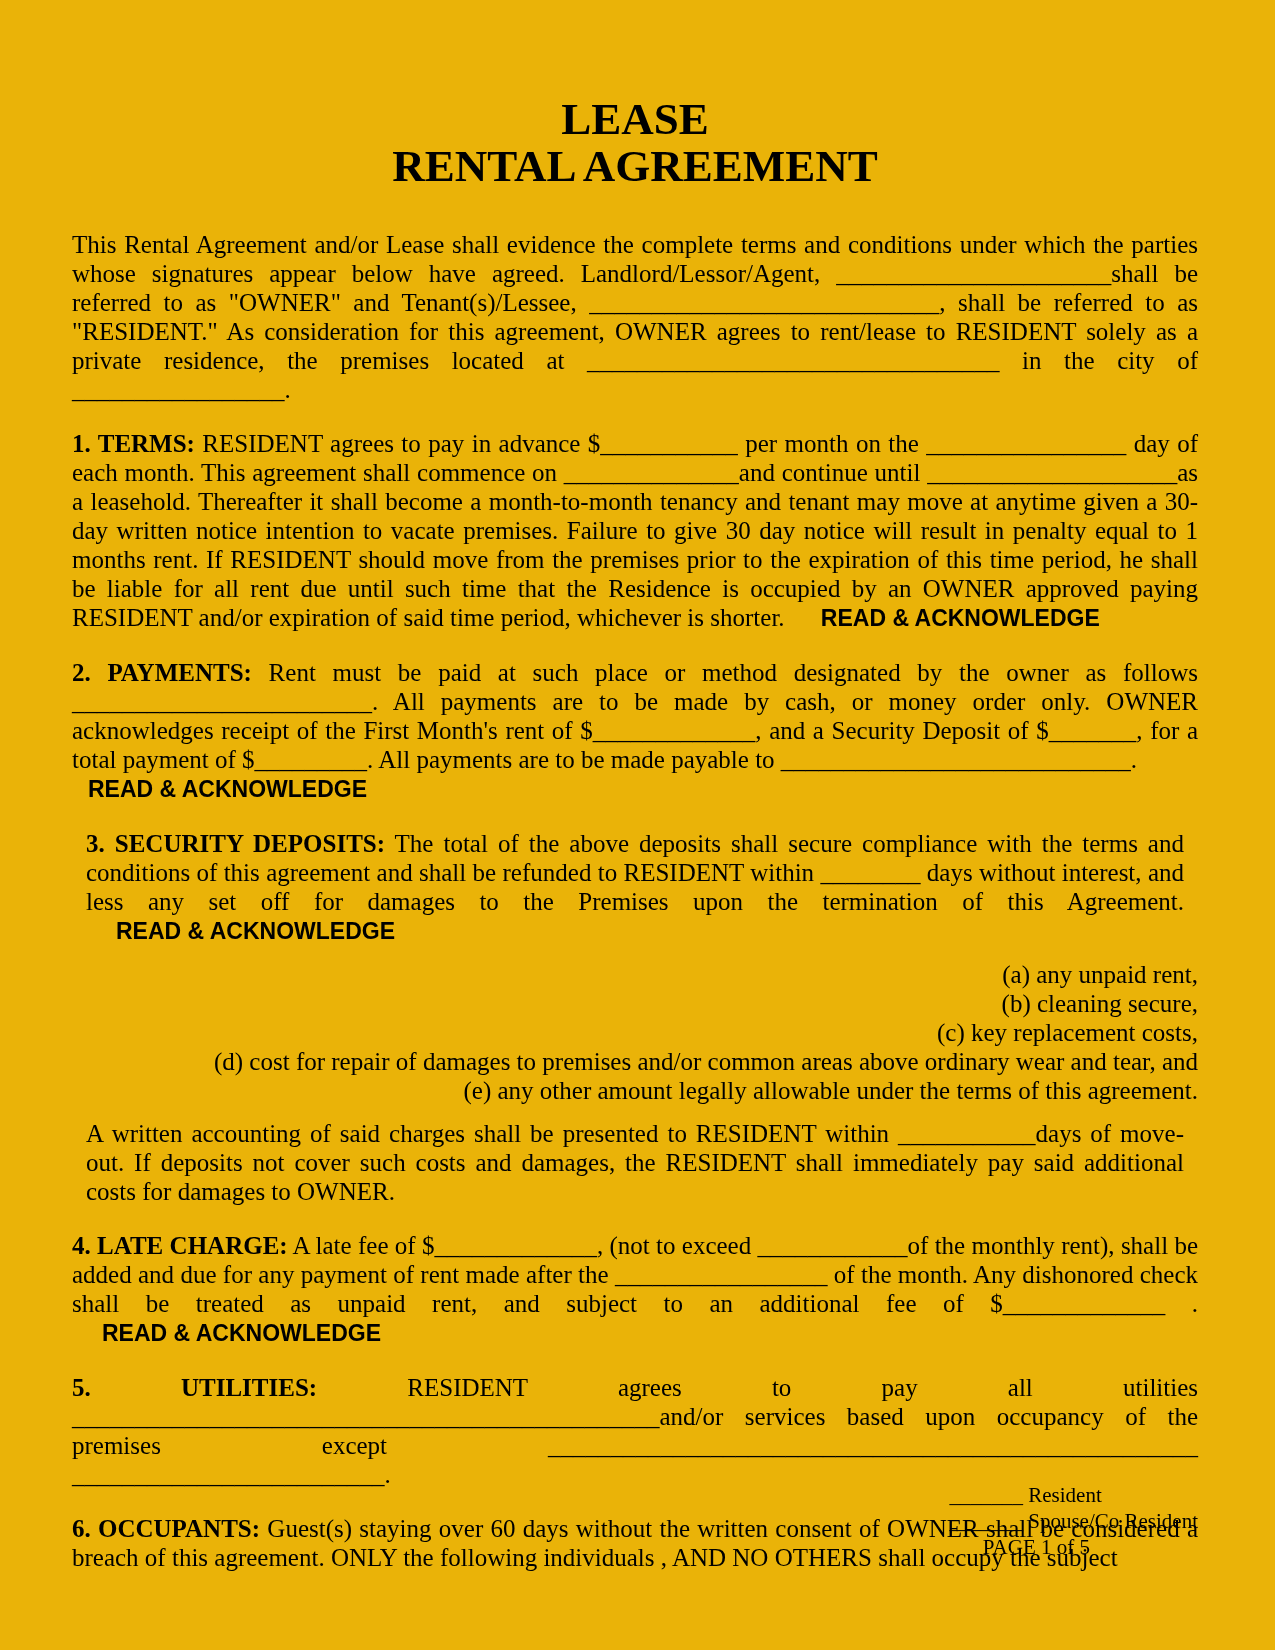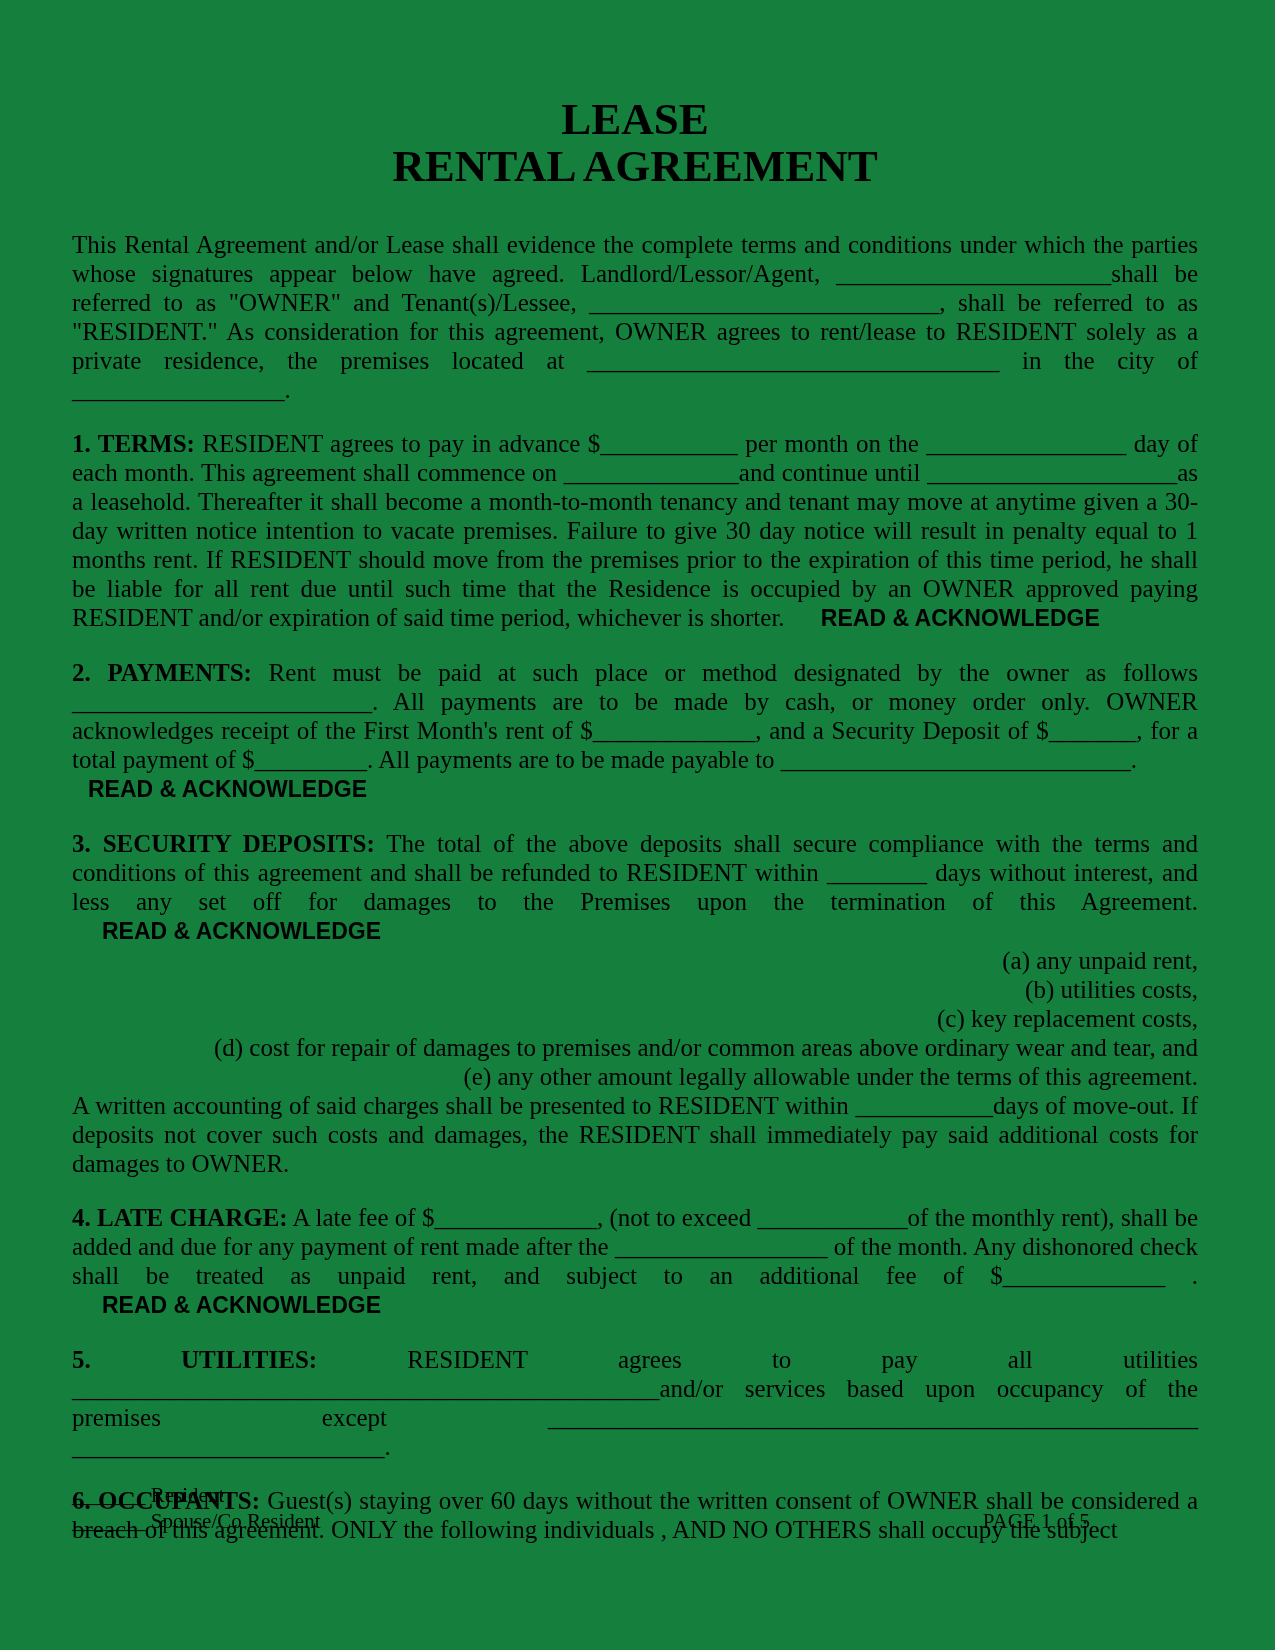--- a/index.html
+++ b/index.html
@@ -4,21 +4,21 @@
 <style>
   html, body {
     margin: 0;
     padding: 0;
     background: #ffffff;
   }
   .page {
     position: relative;
     width: 1275px;
     height: 1650px;
-    background: #15803d;
+    background: #eab308;
     box-sizing: border-box;
     padding: 96px 77px 0 72px;
     font-family: "Liberation Serif", serif;
     font-size: 25px;
     line-height: 29px;
     color: #000000;
     overflow: hidden;
   }
   .title {
     margin: 0 0 40px 0;
@@ -40,35 +40,36 @@
     font-size: 23px;
     margin-left: 30px;
     white-space: nowrap;
   }
   .ack-line {
     margin: 0 0 25px 0;
     padding-left: 16px;
     line-height: 29px;
   }
   .block { margin: 0 0 25px 0; }
-  .block .para { margin: 0; }
+  .block .para { margin: 14px; }
   .list-item {
     text-align: right;
     line-height: 29px;
   }
   .footer {
     position: absolute;
     left: 72px;
     right: 77px;
     top: 1482px;
     display: flex;
     justify-content: space-between;
     align-items: flex-end;
     font-size: 21px;
     line-height: 26px;
+    flex-direction: column;
   }
   .footer-right { margin-right: 108px; text-align: right; }
 </style>
 </head>
 <body>
 
 <div class="page">
 
   <h1 class="title">
     <span class="title-line">LEASE</span>
@@ -79,21 +80,21 @@
 
   <p class="para"><b class="lead">1. TERMS:</b> <span>RESIDENT agrees to pay in advance $___________ per month on the ________________ day of each month. This agreement shall commence on ______________and continue until ____________________as a leasehold. Thereafter it shall become a month-to-month tenancy and tenant may move at anytime given a 30-day written notice intention to vacate premises. Failure to give 30 day notice will result in penalty equal to 1 months rent. If RESIDENT should move from the premises prior to the expiration of this time period, he shall be liable for all rent due until such time that the Residence is occupied by an OWNER approved paying RESIDENT and/or expiration of said time period, whichever is shorter.</span> <span class="ack">READ &amp; ACKNOWLEDGE</span></p>
 
   <p class="para" style="margin-bottom:0;"><b class="lead">2. PAYMENTS:</b> <span>Rent must be paid at such place or method designated by the owner as follows ________________________. All payments are to be made by cash, or money order only. OWNER acknowledges receipt of the First Month's rent of $_____________, and a Security Deposit of $_______, for a total payment of $_________. All payments are to be made payable to ____________________________.</span></p>
   <div class="ack-line"><span class="ack" style="margin-left:0;">READ &amp; ACKNOWLEDGE</span></div>
 
   <div class="block">
     <p class="para"><b class="lead">3. SECURITY DEPOSITS:</b> <span>The total of the above deposits shall secure compliance with the terms and conditions of this agreement and shall be refunded to RESIDENT within ________ days without interest, and less any set off for damages to the Premises upon the termination of this Agreement.</span> <span class="ack">READ &amp; ACKNOWLEDGE</span></p>
     <div class="list">
       <div class="list-item">(a) any unpaid rent,</div>
-      <div class="list-item">(b) utilities costs,</div>
+      <div class="list-item">(b) cleaning secure,</div>
       <div class="list-item">(c) key replacement costs,</div>
       <div class="list-item">(d) cost for repair of damages to premises and/or common areas above ordinary wear and tear, and</div>
       <div class="list-item">(e) any other amount legally allowable under the terms of this agreement.</div>
     </div>
     <p class="para">A written accounting of said charges shall be presented to RESIDENT within ___________days of move-out. If deposits not cover such costs and damages, the RESIDENT shall immediately pay said additional costs for damages to OWNER.</p>
   </div>
 
   <p class="para"><b class="lead">4. LATE CHARGE:</b> <span>A late fee of $_____________, (not to exceed ____________of the monthly rent), shall be added and due for any payment of rent made after the _________________ of the month. Any dishonored check shall be treated as unpaid rent, and subject to an additional fee of $_____________ .</span> <span class="ack">READ &amp; ACKNOWLEDGE</span></p>
 
   <p class="para"><b class="lead">5. UTILITIES:</b> <span>RESIDENT agrees to pay all utilities _______________________________________________and/or services based upon occupancy of the premises except ____________________________________________________ _________________________.</span></p>

